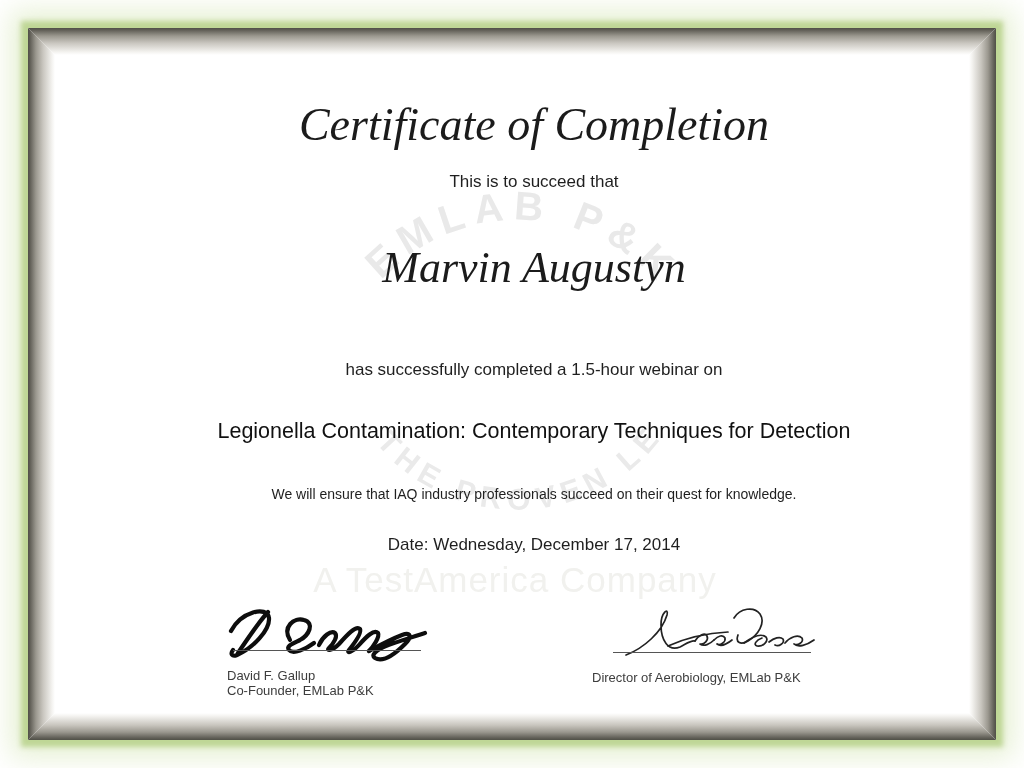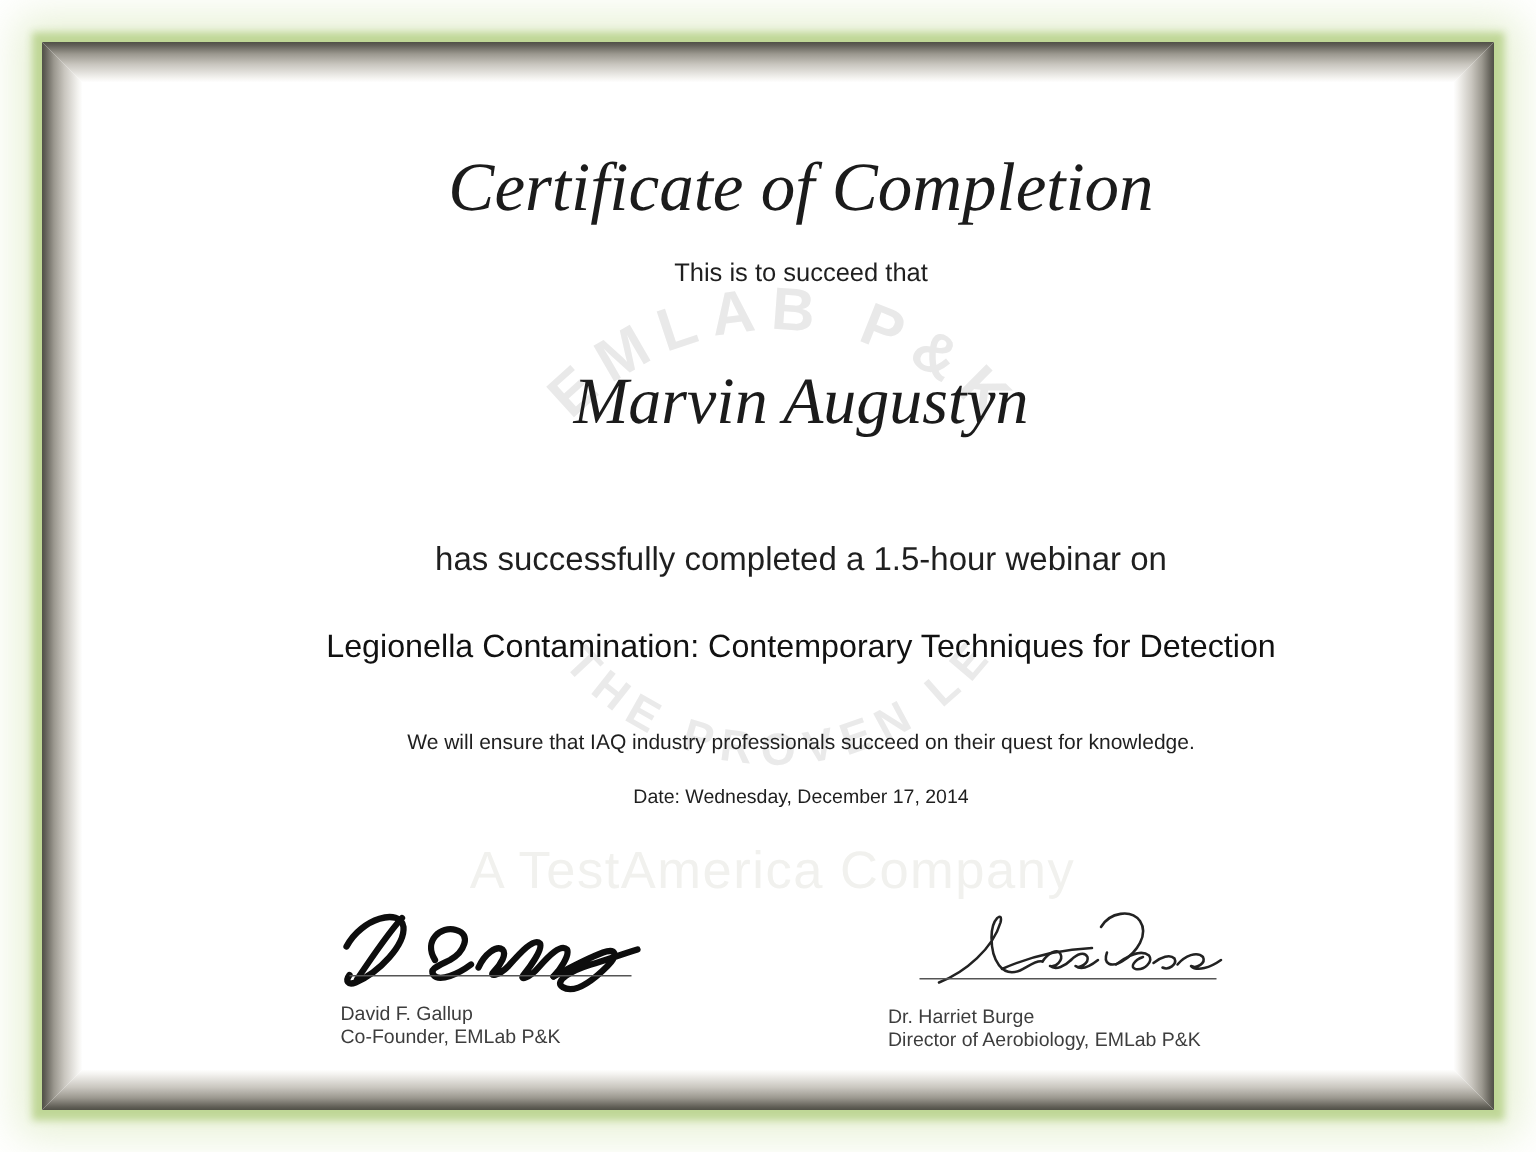--- a/index.html
+++ b/index.html
@@ -33,24 +33,24 @@
     background:linear-gradient(to left,#505047 0px,#605e56 2px,#9b988f 8px,#c9c6bf 15px,#f4f3f0 24px,#ffffff 27px);
     clip-path:polygon(100% 0,100% 100%,0 calc(100% - 27px),0 27px);
   }
   
   .watermark-svg{position:absolute;left:0;top:0;z-index:0;}
   
   .ctext{position:absolute;left:0;right:0;text-align:center;z-index:2;margin-left:44px;}
   .title{top:98px;font-family:"Liberation Serif", serif;font-style:italic;font-size:46px;color:#1b1b1b;}
   .certify{top:172px;font-size:17px;}
   .recipient{top:242px;font-family:"Liberation Serif", serif;font-style:italic;font-size:44px;color:#1b1b1b;}
-  .completed{top:360px;font-size:22px;}
+  .completed{top:360px;font-size:17px;}
   .course{top:419px;font-size:21.5px;font-weight:normal;color:#111;}
   .tagline{top:486px;font-size:14px;}
-  .dateline{top:523px;font-size:13px;}
+  .dateline{top:535px;font-size:17px;}
   
   .sig-svg{position:absolute;z-index:2;}
   .sig-line{position:absolute;height:0;border-top:1px solid #555;z-index:2;}
   .sig-label{position:absolute;font-size:13px;line-height:15px;color:#3d3d3d;z-index:2;}
   .sig-line-left{left:233px;top:650px;width:188px;}
   .sig-line-right{left:613px;top:652px;width:198px;}
   .sig-label-left{left:227px;top:668px;width:200px;}
   .sig-label-right{left:592px;top:670px;width:240px;}
 </style>
 </head>
@@ -107,15 +107,14 @@
     <path d="M89,39 C93,33 99,30 101,34 C103,38 98,43 94,42 C98,45 104,42 108,38"></path>
     <path d="M108,38 C112,34 117,32 119,36 C120,40 114,44 111,42 C115,45 121,42 126,38"></path>
     <path d="M128,16 C134,6 148,4 154,12 C160,21 152,33 142,39 C135,43 129,41 132,33"></path>
     <path d="M138,41 C146,35 155,31 160,35 C163,39 157,45 151,44 C147,43 150,38 156,36"></path>
     <path d="M163,40 C168,36 174,34 177,37 C179,41 173,45 169,43"></path>
     <path d="M179,41 C184,35 192,32 196,36 C198,40 192,44 188,42 C192,46 201,43 208,38"></path>
   </g>
 </svg>
 <div class="sig-line sig-line-right"></div>
 <div class="sig-label sig-label-right">
-  <div>Dr. Harriet Burge</div>
   <div>Director of Aerobiology, EMLab P&amp;K</div>
 </div>
 
 </body></html>

